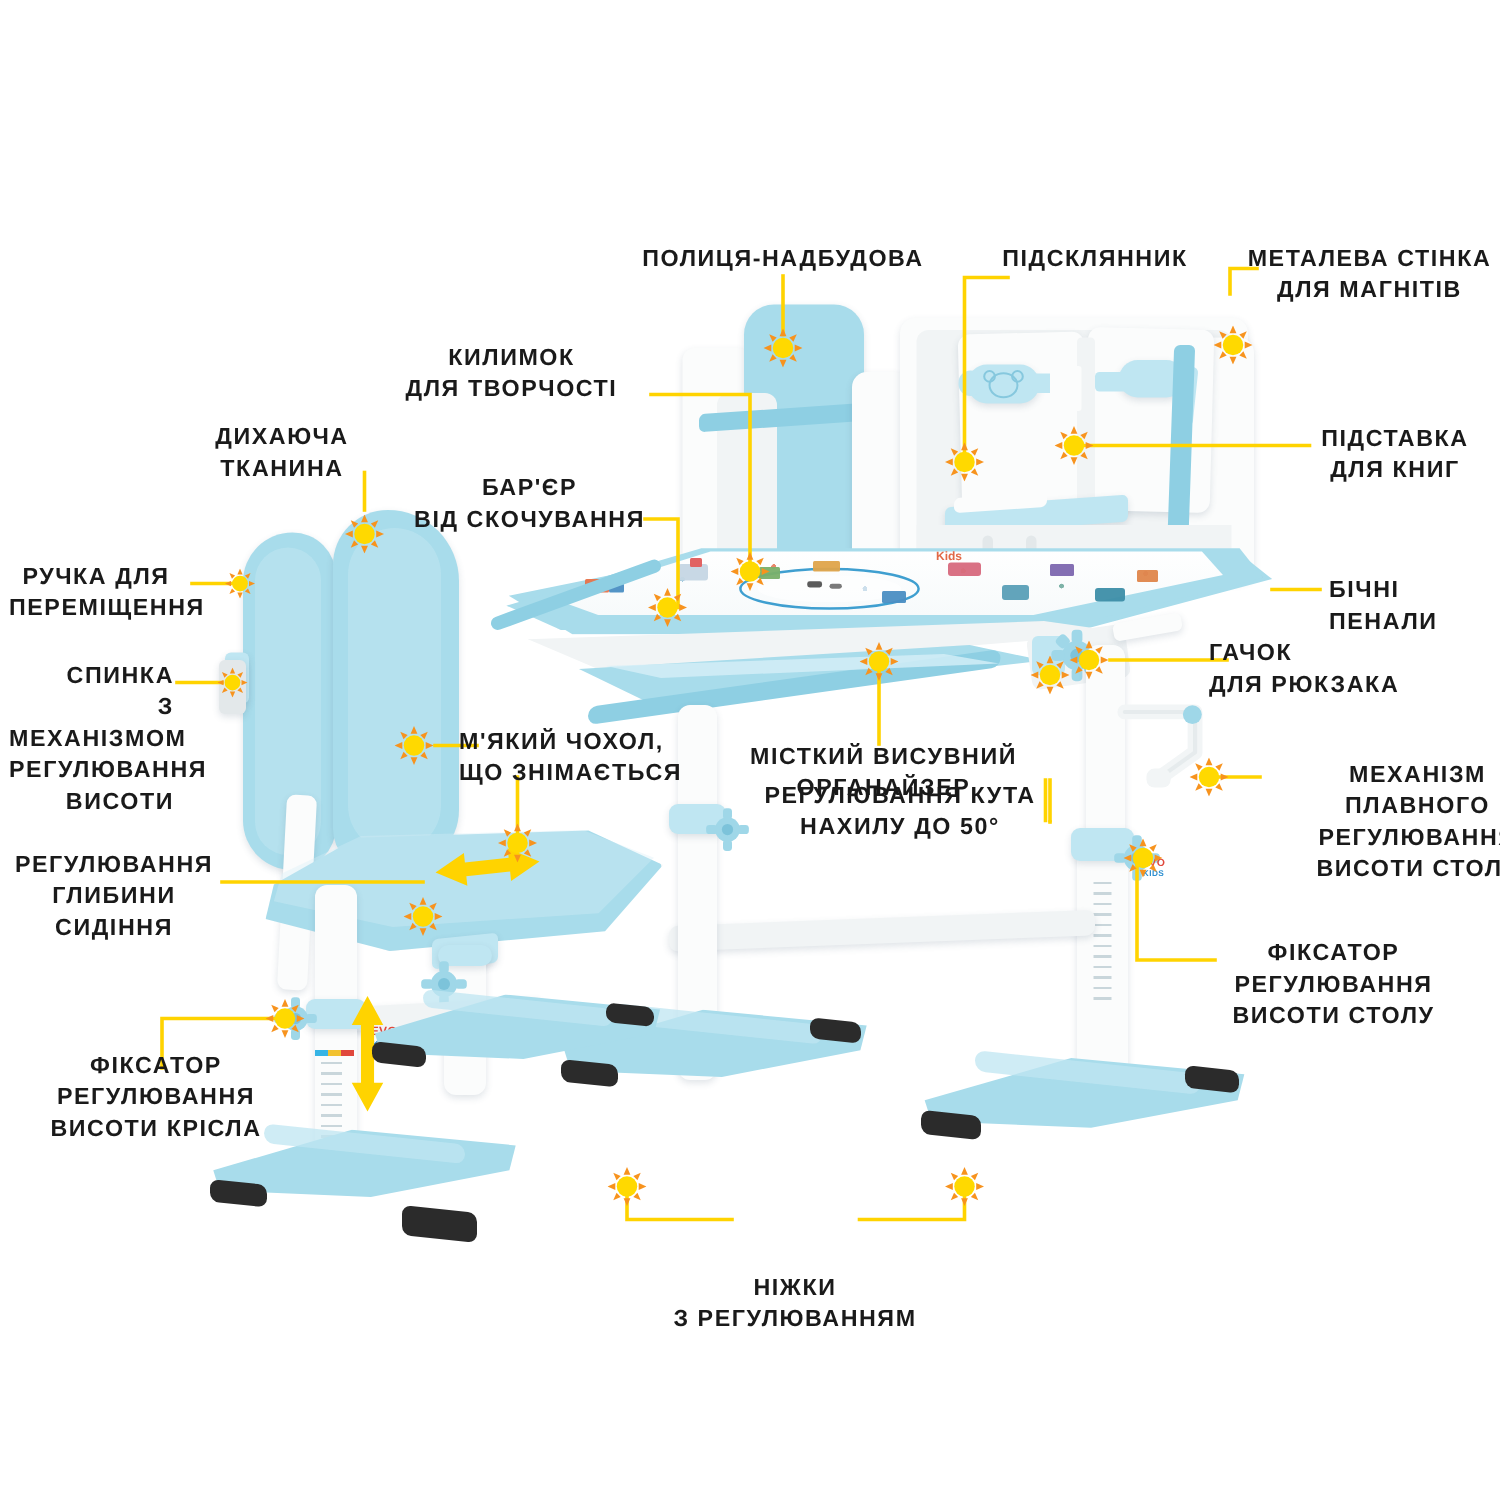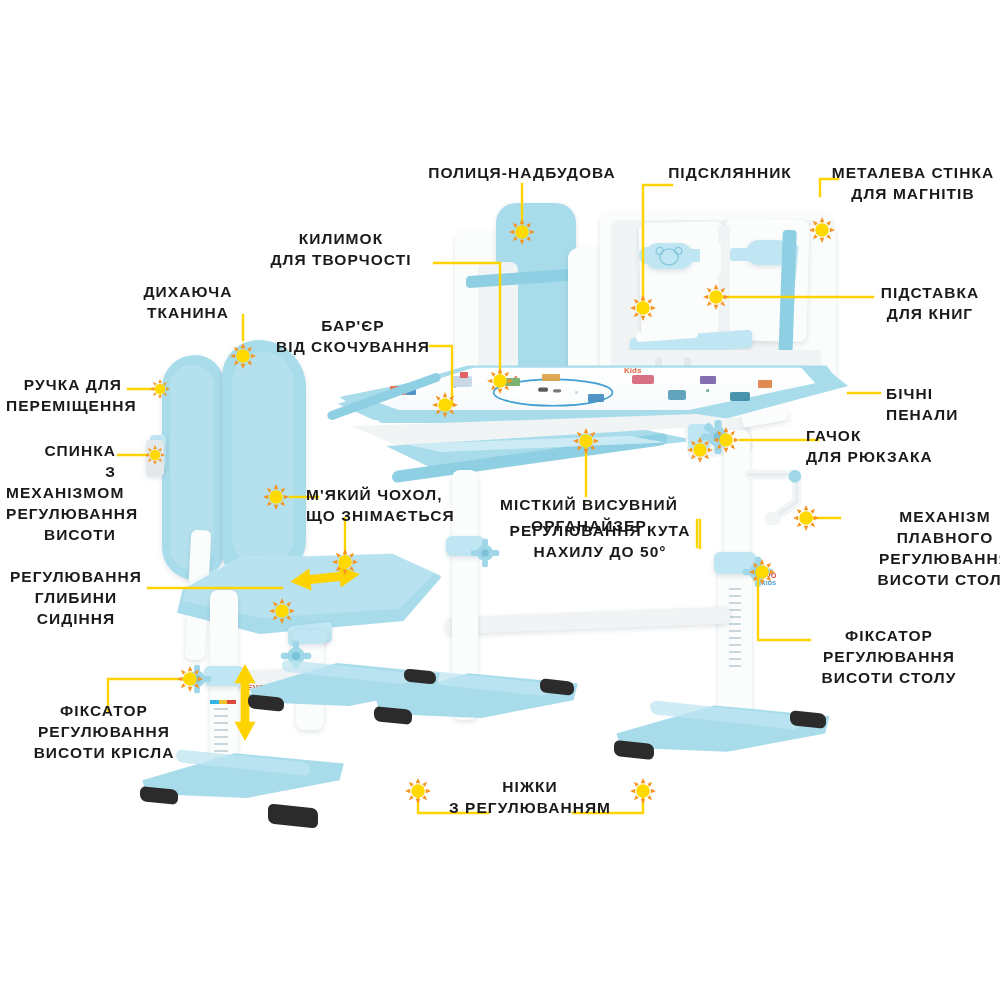--- a/index.html
+++ b/index.html
@@ -657,21 +657,21 @@
 
     <div class="label center" style="left:860px; top:282px; width:140px;">ПІДСТАВКА
 ДЛЯ КНИГ</div>
 
     <div class="label center" style="left:118px; top:281px; width:140px;">ДИХАЮЧА
 ТКАНИНА</div>
 
     <div class="label center" style="left:272px; top:315px; width:162px;">БАР'ЄР
 ВІД СКОЧУВАННЯ</div>
 
-    <div class="label right" style="left:6px; top:374px; width:116px;">РУЧКА ДЛЯ
+    <div class="label right" style="left:6px; top:374px; width:116px;text-align:center;">РУЧКА ДЛЯ
 ПЕРЕМІЩЕННЯ</div>
 
     <div class="label left" style="left:886px; top:383px; width:120px;">БІЧНІ ПЕНАЛИ</div>
 
     <div class="label right" style="left:6px; top:440px; width:110px;">СПИНКА
 З МЕХАНІЗМОМ
 РЕГУЛЮВАННЯ
 ВИСОТИ</div>
 
     <div class="label left" style="left:306px; top:484px; width:190px;">М'ЯКИЙ ЧОХОЛ,
@@ -696,17 +696,17 @@
 ВИСОТИ СТОЛУ</div>
 
     <div class="label center" style="left:804px; top:625px; width:170px;">ФІКСАТОР
 РЕГУЛЮВАННЯ
 ВИСОТИ СТОЛУ</div>
 
     <div class="label center" style="left:18px; top:700px; width:172px;">ФІКСАТОР
 РЕГУЛЮВАННЯ
 ВИСОТИ КРІСЛА</div>
 
-    <div class="label center" style="left:428px; top:776px; width:204px;">НІЖКИ
+    <div class="label center" style="left:428px; top:848px; width:204px;">НІЖКИ
 З РЕГУЛЮВАННЯМ</div>
   </div>
 
 </div>
 
 </body></html>

